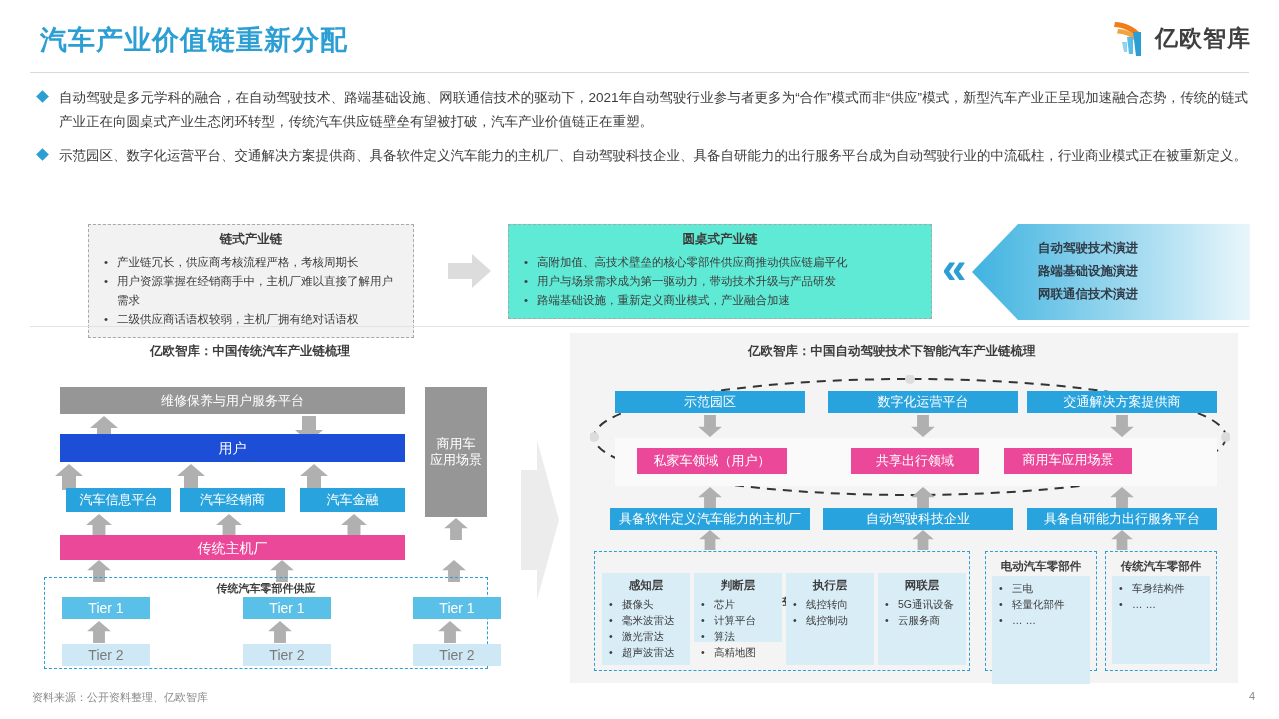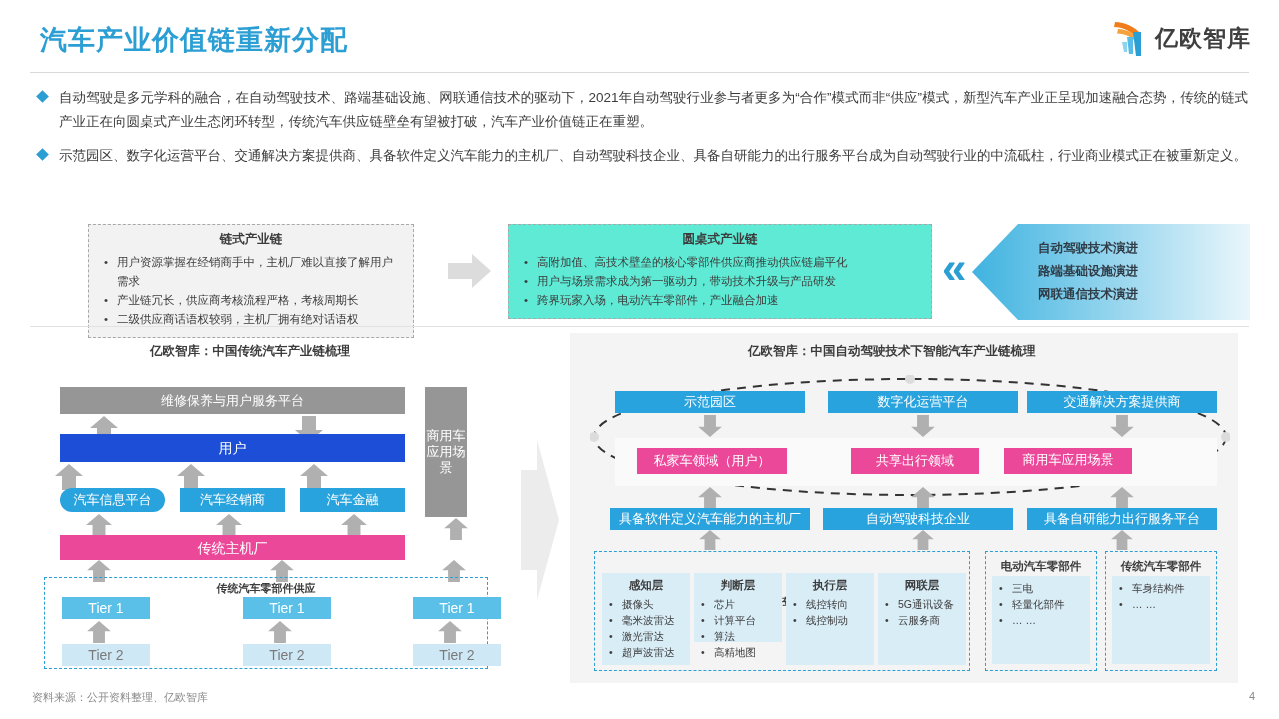--- a/index.html
+++ b/index.html
@@ -138,36 +138,36 @@
       <div class="dia"></div>
       <div class="btxt">示范园区、数字化运营平台、交通解决方案提供商、具备软件定义汽车能力的主机厂、自动驾驶科技企业、具备自研能力的出行服务平台成为自动驾驶行业的中流砥柱，行业商业模式正在被重新定义。</div>
     </div>
   </div>
 
   <div class="cmp">
 
     <div class="cmp-box chain">
       <div class="cmp-title">链式产业链</div>
       <ul class="cmp-list">
+        <li>产业链冗长，供应商考核流程严格，考核周期长</li>
         <li>用户资源掌握在经销商手中，主机厂难以直接了解用户需求</li>
-        <li>产业链冗长，供应商考核流程严格，考核周期长</li>
         <li>二级供应商话语权较弱，主机厂拥有绝对话语权</li>
       </ul>
     </div>
 
     <svg class="mid-arrow" viewBox="0 0 44 38">
       <path d="M0 11 L24 11 L24 2 L43 19 L24 36 L24 27 L0 27 Z" fill="#dcdcdc"></path>
     </svg>
 
     <div class="cmp-box round">
       <div class="cmp-title">圆桌式产业链</div>
       <ul class="cmp-list">
         <li>高附加值、高技术壁垒的核心零部件供应商推动供应链扁平化</li>
         <li>用户与场景需求成为第一驱动力，带动技术升级与产品研发</li>
-        <li>跨界玩家入场，电动汽车零部件，产业融合加速</li>
+        <li>路端基础设施，重新定义商业模式，产业融合加速</li>
       </ul>
     </div>
 
     <div class="evo">
       <svg class="evo-poly" viewBox="0 0 290 96" preserveAspectRatio="none">
         <defs>
           <linearGradient id="evoGrad" x1="0" y1="0" x2="1" y2="0">
             <stop offset="0%" stop-color="#3fb3e0"></stop>
             <stop offset="100%" stop-color="#e9f6fb"></stop>
           </linearGradient>
@@ -204,37 +204,37 @@
   <svg style="position:absolute; left:55px; top:464px; width:28px; height:26px;" viewBox="0 0 28 26">
     <path d="M14 0 L28 12 L21 12 L21 26 L7 26 L7 12 L0 12 Z" fill="#b0b0b0"></path>
   </svg>
   <svg style="position:absolute; left:177px; top:464px; width:28px; height:26px;" viewBox="0 0 28 26">
     <path d="M14 0 L28 12 L21 12 L21 26 L7 26 L7 12 L0 12 Z" fill="#b0b0b0"></path>
   </svg>
   <svg style="position:absolute; left:300px; top:464px; width:28px; height:26px;" viewBox="0 0 28 26">
     <path d="M14 0 L28 12 L21 12 L21 26 L7 26 L7 12 L0 12 Z" fill="#b0b0b0"></path>
   </svg>
 
-  <div class="bx blue-l" style="left:60px; top:488px; width:105px; height:24px;border-radius:12px;">汽车信息平台</div>
+  <div class="bx blue-l" style="left:66px; top:488px; width:105px; height:24px;">汽车信息平台</div>
   <div class="bx blue-l" style="left:180px; top:488px; width:105px; height:24px;">汽车经销商</div>
   <div class="bx blue-l" style="left:300px; top:488px; width:105px; height:24px;">汽车金融</div>
 
   <svg style="position:absolute; left:85px; top:514px; width:28px; height:24px;" viewBox="0 0 28 26">
     <path d="M14 0 L28 12 L21 12 L21 26 L7 26 L7 12 L0 12 Z" fill="#b0b0b0"></path>
   </svg>
   <svg style="position:absolute; left:215px; top:514px; width:28px; height:24px;" viewBox="0 0 28 26">
     <path d="M14 0 L28 12 L21 12 L21 26 L7 26 L7 12 L0 12 Z" fill="#b0b0b0"></path>
   </svg>
   <svg style="position:absolute; left:340px; top:514px; width:28px; height:24px;" viewBox="0 0 28 26">
     <path d="M14 0 L28 12 L21 12 L21 26 L7 26 L7 12 L0 12 Z" fill="#b0b0b0"></path>
   </svg>
 
   <div class="bx orange" style="left:60px; top:535px; width:345px; height:25px; font-size:14px;">传统主机厂</div>
 
-  <div class="bx gray" style="left:425px; top:387px; width:42px; height:130px; flex-direction:column;">
+  <div class="bx gray" style="left:425px; top:387px; width:62px; height:130px; flex-direction:column;">
     <span>商用车</span>
     <span>应用场景</span>
   </div>
   <svg style="position:absolute; left:442px; top:518px; width:28px; height:22px;" viewBox="0 0 28 26">
     <path d="M14 0 L28 12 L21 12 L21 26 L7 26 L7 12 L0 12 Z" fill="#b0b0b0"></path>
   </svg>
 
   <svg style="position:absolute; left:85px; top:560px; width:28px; height:22px;" viewBox="0 0 28 26">
     <path d="M14 0 L28 12 L21 12 L21 26 L7 26 L7 12 L0 12 Z" fill="#b0b0b0"></path>
   </svg>
@@ -356,21 +356,21 @@
   <div class="sub-col" style="left:878px; top:573px; width:88px; height:92px;">
     <h4>网联层</h4>
     <ul>
       <li>5G通讯设备</li>
       <li>云服务商</li>
     </ul>
   </div>
 
   <div class="dash-blue" style="left:985px; top:551px; width:112px; height:120px;"></div>
   <div class="grp-title" style="left:985px; top:559px; width:112px;">电动汽车零部件</div>
-  <div class="sub-col" style="left:992px; top:576px; width:98px; height:88px;">
+  <div class="sub-col" style="left:992px; top:576px; width:98px; height:108px;">
     <ul style="padding-top:4px;">
       <li>三电</li>
       <li>轻量化部件</li>
       <li>… …</li>
     </ul>
   </div>
 
   <div class="dash-blue" style="left:1105px; top:551px; width:112px; height:120px;"></div>
   <div class="grp-title" style="left:1105px; top:559px; width:112px;">传统汽车零部件</div>
   <div class="sub-col" style="left:1112px; top:576px; width:98px; height:88px;">

